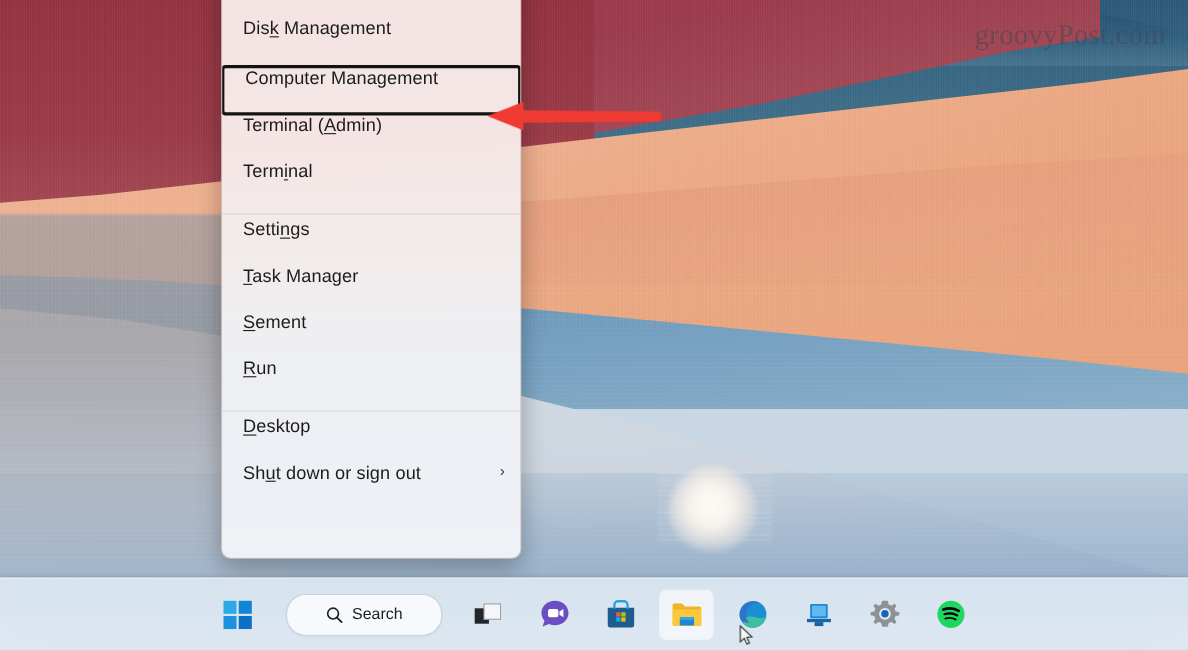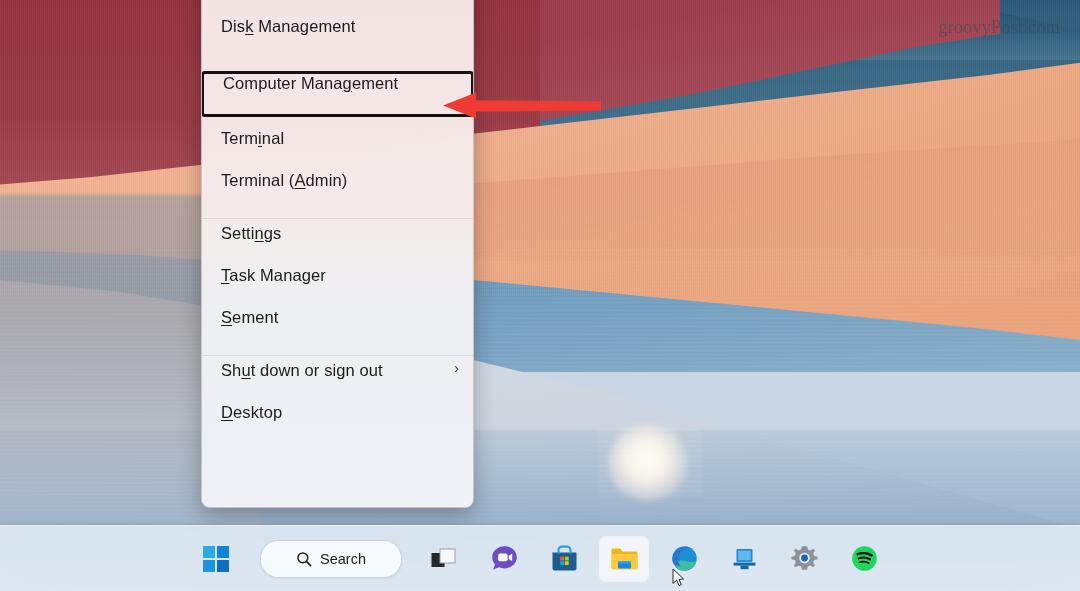--- a/index.html
+++ b/index.html
@@ -132,21 +132,21 @@
       rgba(0,0,0,0.035) 1px, rgba(0,0,0,0.035) 2px);
     opacity: 0.55;
     pointer-events: none;
   }
 
   
   .watermark {
     position: absolute;
     right: 20px; top: 17px;
     font-family: "Liberation Serif", serif;
-    font-size: 18px;
+    font-size: 26px;
     color: rgba(70,72,80,0.55);
     letter-spacing: 0.3px;
     user-select: none;
     white-space: nowrap;
   }
 
   
   .context-menu {
     position: absolute;
     left: 201px;
@@ -200,21 +200,21 @@
   }
   .menu-sep {
     height: 1px;
     margin: 5px 0 5px 0;
     background: rgba(0,0,0,0.09);
   }
   
   .menu-item.boxed {
     border: 3px solid #131313;
     border-radius: 4px;
-    margin: 12px -1px;
+    margin: 0 -1px;
     width: calc(100% + 2px);
     height: 46px;
     background: rgba(242,232,230,0.55);
   }
 
   
   .red-arrow {
     position: absolute;
     left: 443px;
     top: 92px;
@@ -314,52 +314,55 @@
 
       <div class="menu-item">
         <span class="lbl"><span>Dis</span><span class="acc">k</span><span> Management</span></span>
       </div>
 
       <div class="menu-item boxed">
         <span class="lbl"><span>Computer Mana</span><span class="acc">g</span><span>ement</span></span>
       </div>
 
       <div class="menu-item">
+        <span class="lbl"><span>Terminal (</span><span class="acc">A</span><span>dmin)</span></span>
+      </div>
+
+      <div class="menu-item">
         <span class="lbl"><span>Term</span><span class="acc">i</span><span>nal</span></span>
       </div>
 
-      <div class="menu-item">
-        <span class="lbl"><span>Terminal (</span><span class="acc">A</span><span>dmin)</span></span>
-      </div>
-
       <div class="menu-sep"></div>
 
       <div class="menu-item">
         <span class="lbl"><span>Setti</span><span class="acc">n</span><span>gs</span></span>
       </div>
 
       <div class="menu-item">
         <span class="lbl"><span></span><span class="acc">T</span><span>ask Manager</span></span>
       </div>
 
 
       <div class="menu-item">
         <span class="lbl"><span></span><span class="acc">S</span><span>ement</span></span>
       </div>
 
+      <div class="menu-item">
+        <span class="lbl"><span></span><span class="acc">R</span><span>un</span></span>
+      </div>
 
       <div class="menu-sep"></div>
+
+      <div class="menu-item">
+        <span class="lbl"><span></span><span class="acc">D</span><span>esktop</span></span>
+      </div>
 
       <div class="menu-item">
         <span class="lbl"><span>Sh</span><span class="acc">u</span><span>t down or sign out</span></span>
         <span class="chev">›</span>
-      </div>
-
-      <div class="menu-item">
-        <span class="lbl"><span></span><span class="acc">D</span><span>esktop</span></span>
       </div>
 
     </div>
   </div>
 
   <div class="red-arrow">
     <svg width="158" height="27" viewBox="0 0 158 27" xmlns="http://www.w3.org/2000/svg">
       <path d="M0 13.5 L33 0.5 L33 8.2 L158 9.5 L158 18.5 L33 19.5 L33 26.5 Z" fill="#ef3b34"></path>
     </svg>
   </div>

